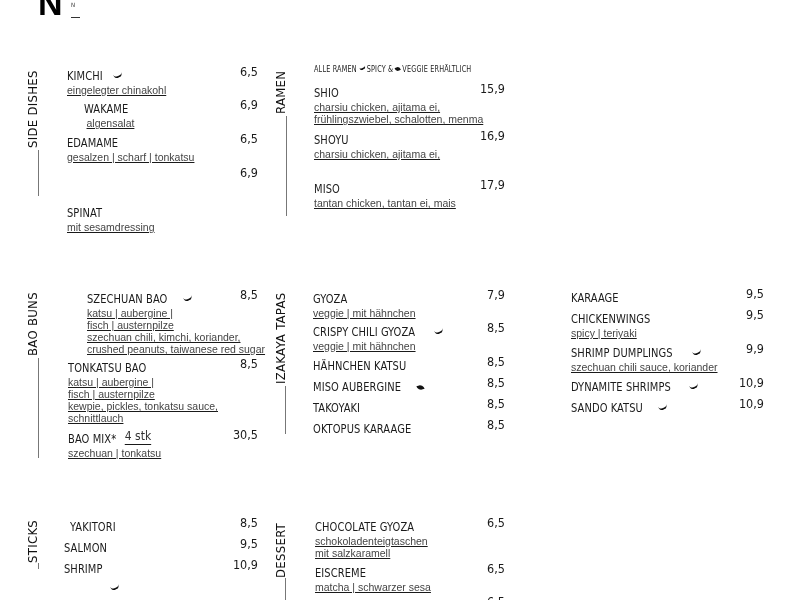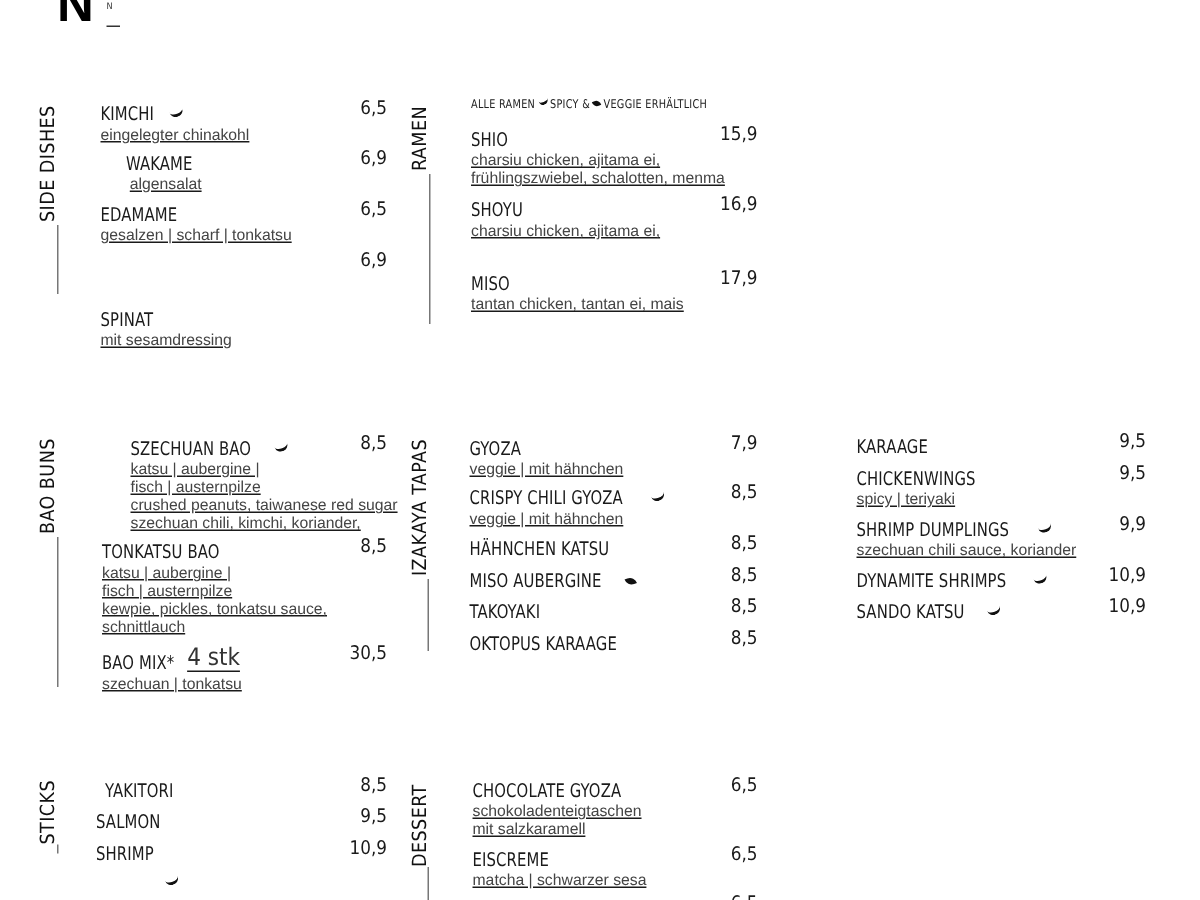--- a/index.html
+++ b/index.html
@@ -13,21 +13,21 @@
   .vlabel .txt { position:absolute; left:0; top:0; transform-origin:0 0; transform:rotate(-90deg);
                  font-family:"DejaVu Sans Condensed","DejaVu Sans", sans-serif; font-size:13px; letter-spacing:0.3px; white-space:nowrap; color:#111; line-height:14px; }
   .vline { position:absolute; width:1px; background:#777; }
 
   .item { position:absolute;text-decoration:underline; }
   .iname { font-size:12.5px; line-height:14px; color:#1a1a1a; white-space:nowrap; letter-spacing:0.1px; transform:scaleX(0.88); transform-origin:0 0; display:inline-block; }
   .idesc { font-family:"Liberation Sans", sans-serif; font-size:10.5px; line-height:12px; color:#444; white-space:nowrap; }
   .price { position:absolute; font-size:12.5px; line-height:14px; color:#1a1a1a; text-align:right; width:40px; }
   .chili { display:inline-block; width:9px; height:5px; border-bottom:2px solid #111; border-radius:0 0 8px 8px; transform:rotate(-20deg); margin-left:5px; vertical-align:2px; }
   .leaf { display:inline-block; width:7px; height:5px; background:#111; border-radius:0 6px 0 6px; transform:rotate(-20deg); margin-left:4px; vertical-align:1px; }
-  .sup-small { font-size:16px; color:#333; margin-left:2px; vertical-align:3px; }
+  .sup-small { font-size:12px; color:#333; margin-left:2px; vertical-align:3px; }
   .note { position:absolute; font-size:8px; letter-spacing:0.2px; color:#222; white-space:nowrap; transform:scaleX(0.9); transform-origin:0 0; }
   .note .chili { width:7px; height:4px; margin-left:2px; margin-right:2px; }
   .note .leaf { width:6px; height:4px; margin-left:2px; margin-right:2px; }
 </style>
 </head>
 <body>
 
 <div class="logo">
   <span class="n">N</span>
   <span class="sup">N</span>
@@ -94,22 +94,22 @@
 
 <div class="vlabel" style="left:26px; top:356px;">
   <span class="txt">BAO BUNS</span>
 </div>
 <div class="vline" style="left:38px; top:358px; height:100px;"></div>
 
 <div class="item" style="left:68px; top:288px;margin-left:19px;">
   <span class="iname">SZECHUAN BAO</span><span class="chili"></span>
   <div class="idesc">katsu | aubergine |</div>
   <div class="idesc">fisch | austernpilze</div>
+  <div class="idesc">szechuan chili, kimchi, koriander,</div>
   <div class="idesc">crushed peanuts, taiwanese red sugar</div>
-  <div class="idesc">szechuan chili, kimchi, koriander,</div>
 </div>
 <div class="price" style="left:218px; top:288px;">8,5</div>
 
 <div class="item" style="left:68px; top:357px;">
   <span class="iname">TONKATSU BAO</span>
   <div class="idesc">katsu | aubergine |</div>
   <div class="idesc">fisch | austernpilze</div>
   <div class="idesc">kewpie, pickles, tonkatsu sauce,</div>
   <div class="idesc">schnittlauch</div>
 </div>

